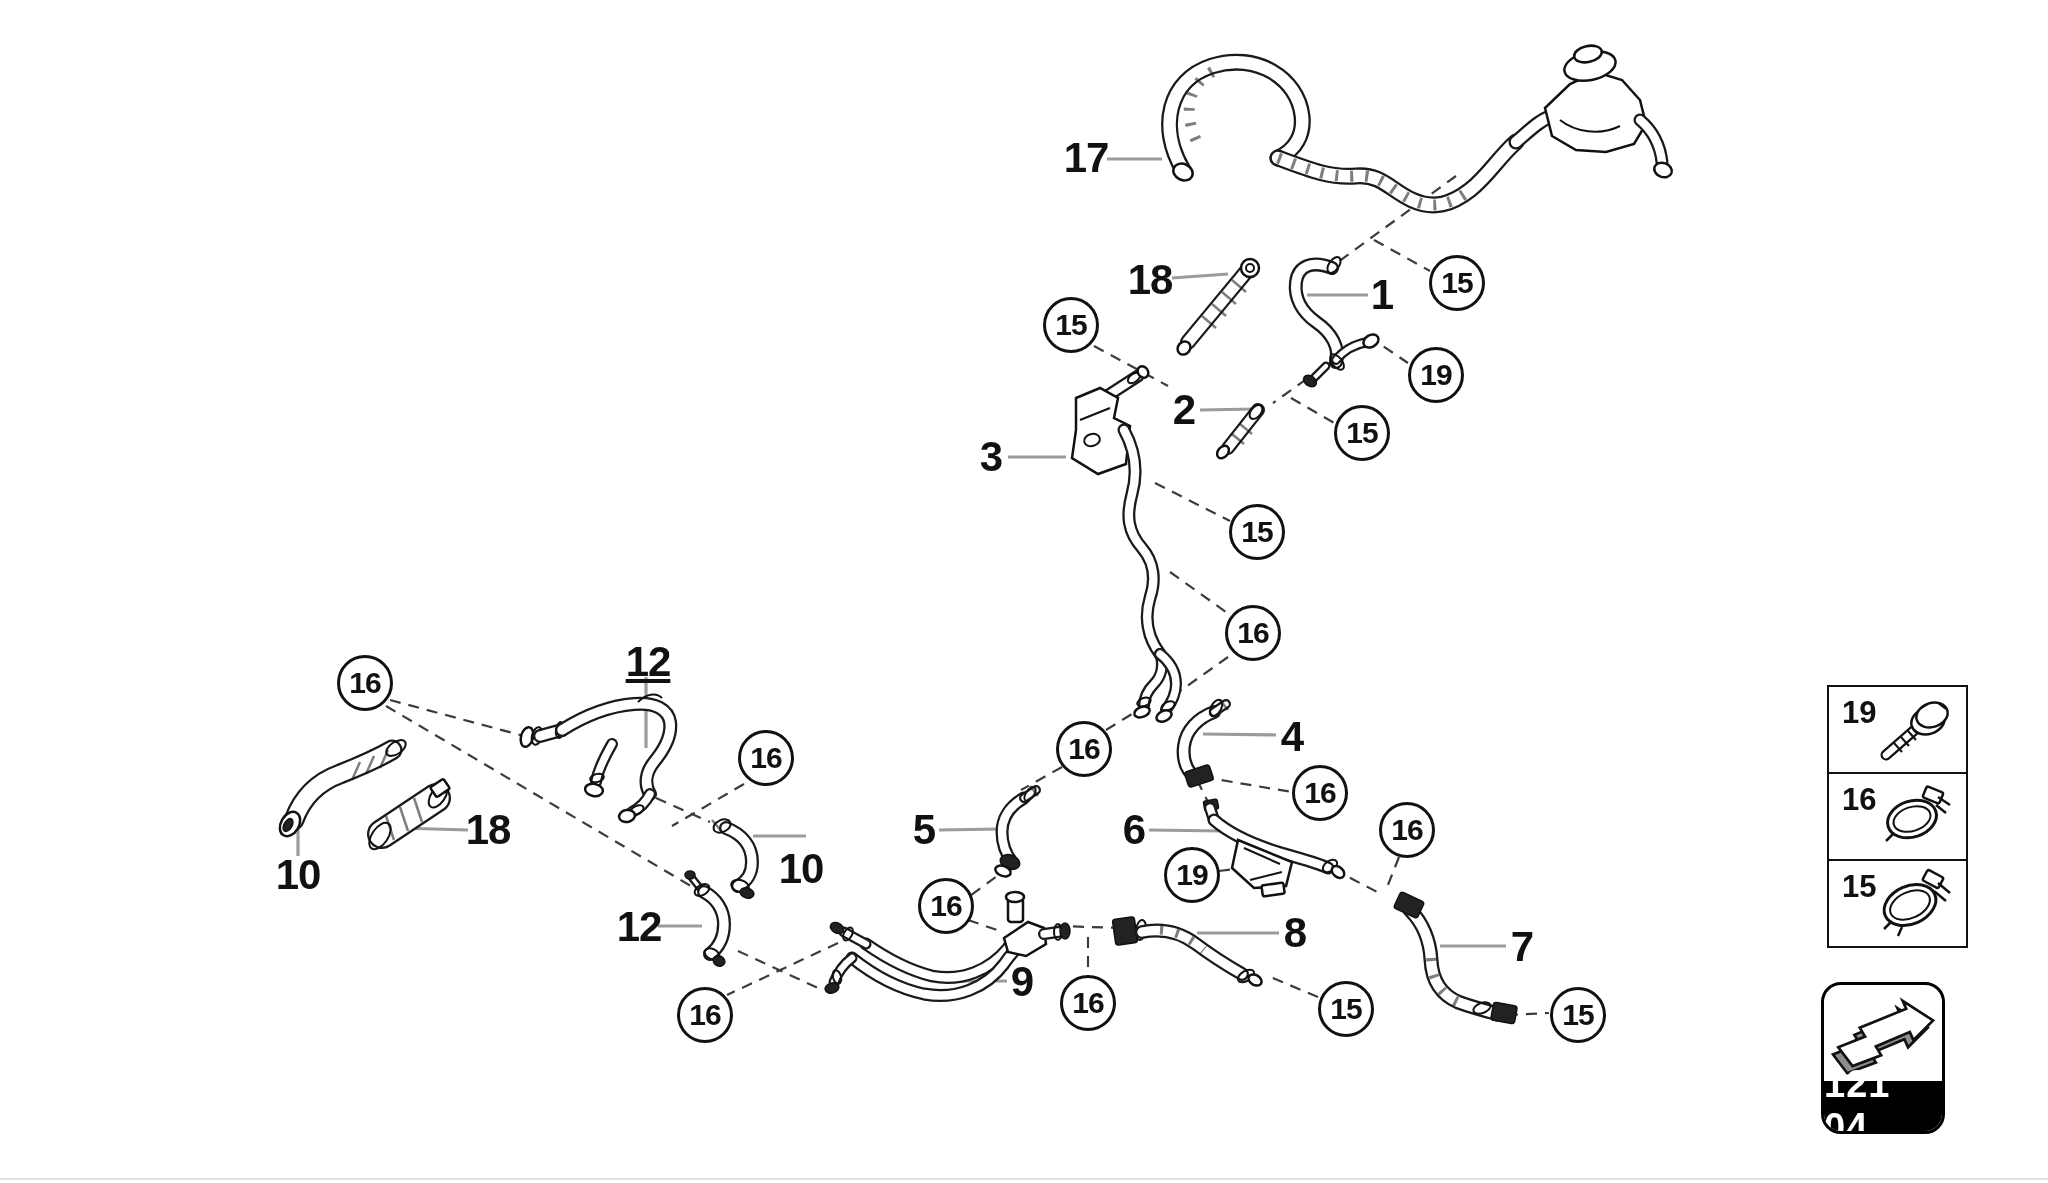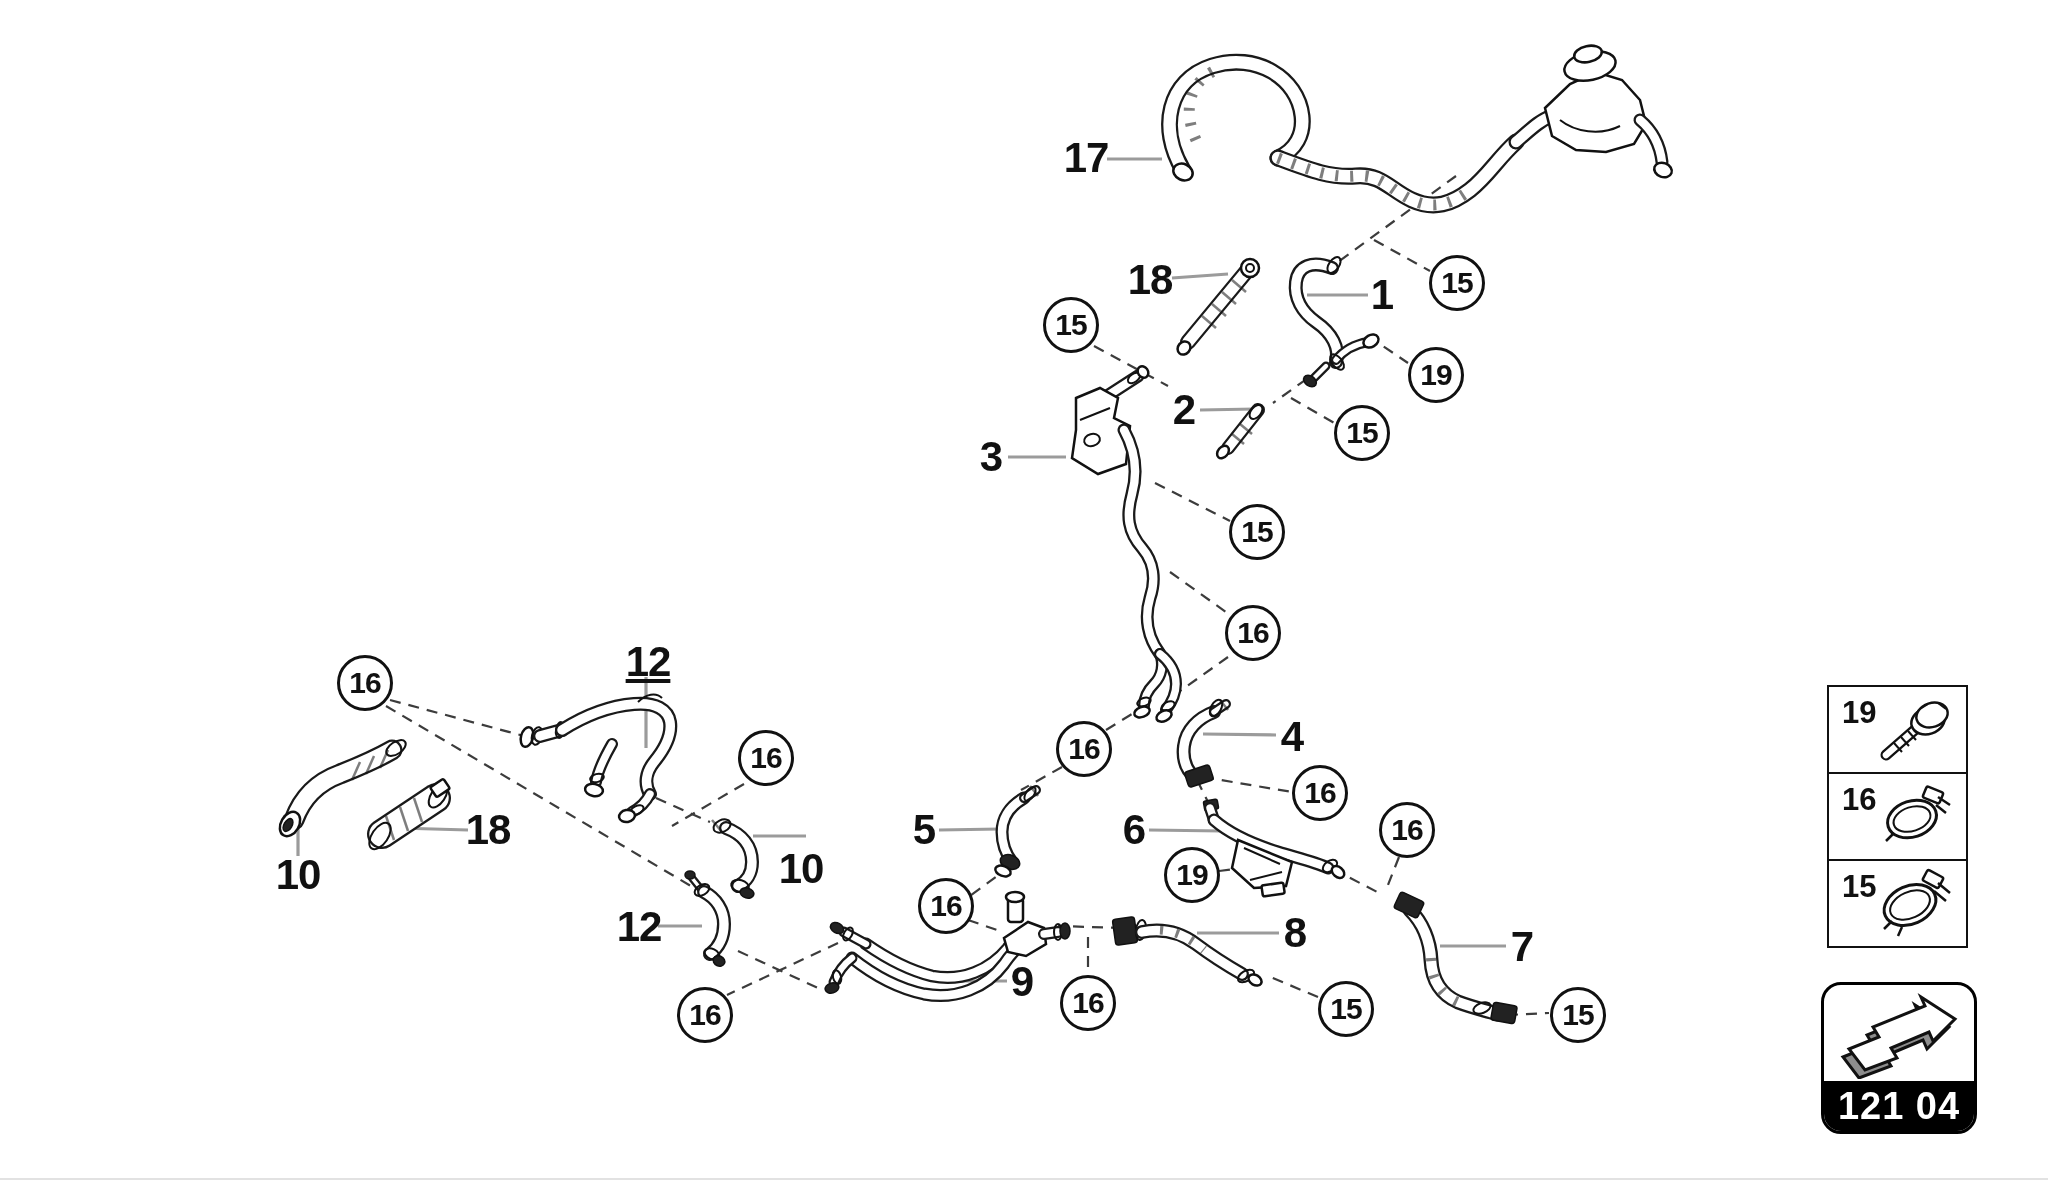--- a/index.html
+++ b/index.html
@@ -31,21 +31,21 @@
     position:absolute;left:1827px;top:685px;width:141px;height:263px;
     border:2.5px solid #111;box-sizing:border-box;background:#fff;
     display:flex;flex-direction:column;
   }
   .legend-row{position:relative;flex:1;}
   .legend-row + .legend-row{border-top:2.5px solid #111;}
   .legend-num{position:absolute;left:13px;top:8px;font-size:31px;font-weight:bold;color:#111;}
   .legend-icon{position:absolute;right:8px;top:50%;transform:translateY(-50%);}
   
   .badge{
-    position:absolute;left:1821px;top:982px;width:156px;height:152px;
+    position:absolute;left:1821px;top:982px;width:124px;height:152px;
     border:3.5px solid #000;border-radius:20px;box-sizing:border-box;
     background:#fff;overflow:hidden;display:flex;flex-direction:column;
   }
   .badge-top{flex:1;display:flex;align-items:center;justify-content:center;}
   .badge-bar{
     height:50px;background:#000;color:#fff;display:flex;align-items:center;justify-content:center;
     font-size:38px;font-weight:bold;letter-spacing:1px;
   }
 </style>
 </head>

